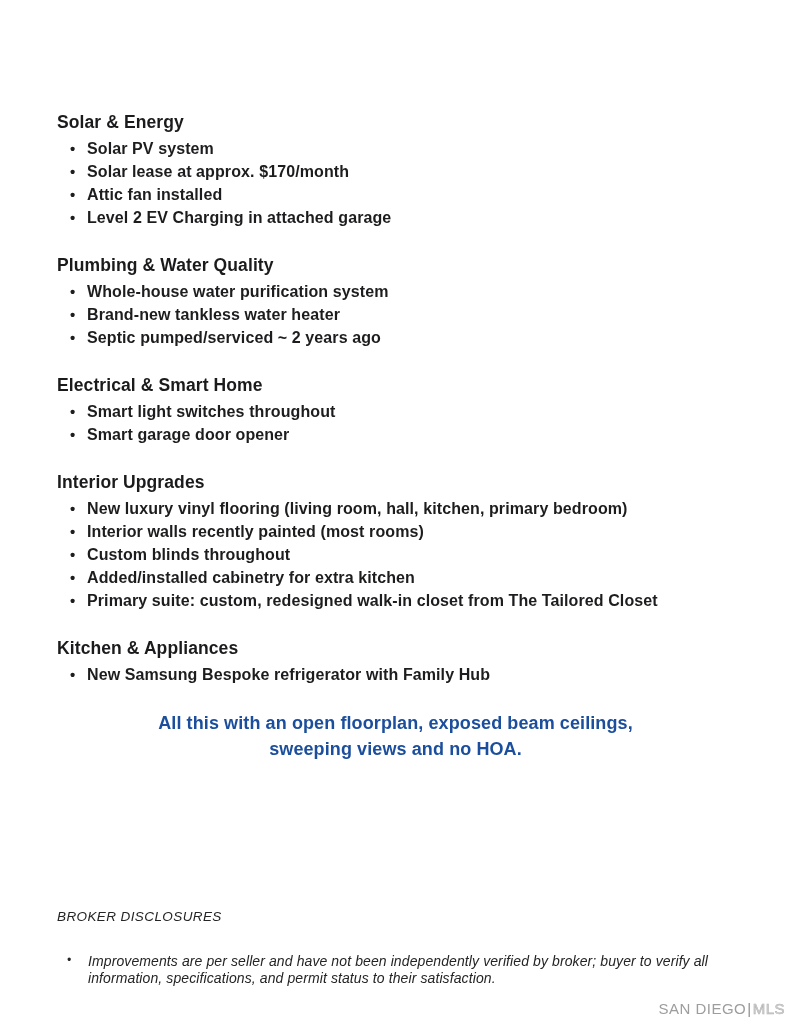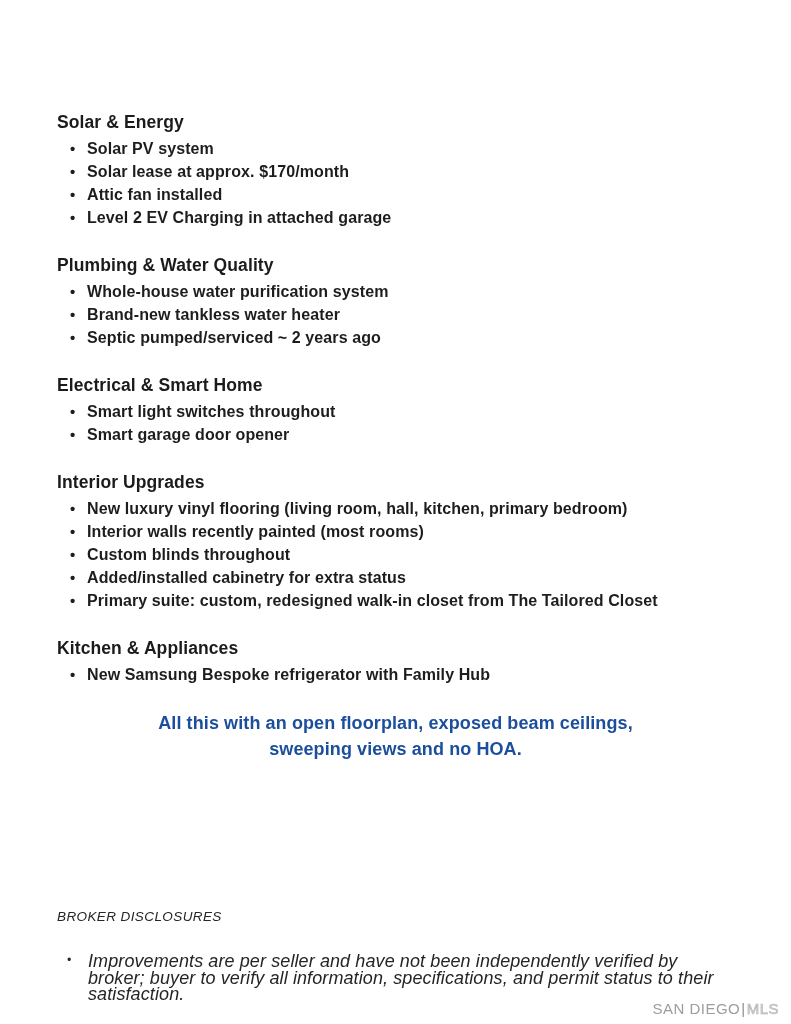--- a/index.html
+++ b/index.html
@@ -77,37 +77,37 @@
     letter-spacing: 0.4px;
   }
   ul.disclosure-list {
     list-style: none;
     margin: 0;
     padding: 0;
   }
   li.disclosure-item {
     position: relative;
     padding-left: 31px;
-    font-size: 18px;
+    font-size: 14px;
     font-weight: 400;
     line-height: 16.5px;
     margin-bottom: 2px;
     letter-spacing: 0.1px;
     margin-top: 28px;
   }
   li.disclosure-item::before {
     content: "\2022";
     position: absolute;
     left: 10px;
     top: -1px;
     font-size: 12px;
   }
   .watermark {
     position: absolute;
-    right: 12px;
+    right: 6px;
     bottom: 7px;
     font-size: 15px;
     line-height: 17px;
     letter-spacing: 0.5px;
     white-space: nowrap;
     font-weight: 400;
   }
   .watermark .brand { color: #9d9da0; }
   .watermark .bar { color: #8f8f92; margin: 0 1px; }
   .watermark .mls {
@@ -147,21 +147,21 @@
         <li class="feature-item">Smart garage door opener</li>
       </ul>
     </div>
 
     <div class="section">
       <h2 class="section-heading">Interior Upgrades</h2>
       <ul class="feature-list">
         <li class="feature-item">New luxury vinyl flooring (living room, hall, kitchen, primary bedroom)</li>
         <li class="feature-item">Interior walls recently painted (most rooms)</li>
         <li class="feature-item">Custom blinds throughout</li>
-        <li class="feature-item">Added/installed cabinetry for extra status</li>
+        <li class="feature-item">Added/installed cabinetry for extra kitchen</li>
         <li class="feature-item">Primary suite: custom, redesigned walk-in closet from The Tailored Closet</li>
       </ul>
     </div>
 
     <div class="section">
       <h2 class="section-heading">Kitchen &amp; Appliances</h2>
       <ul class="feature-list">
         <li class="feature-item">New Samsung Bespoke refrigerator with Family Hub</li>
       </ul>
     </div>

